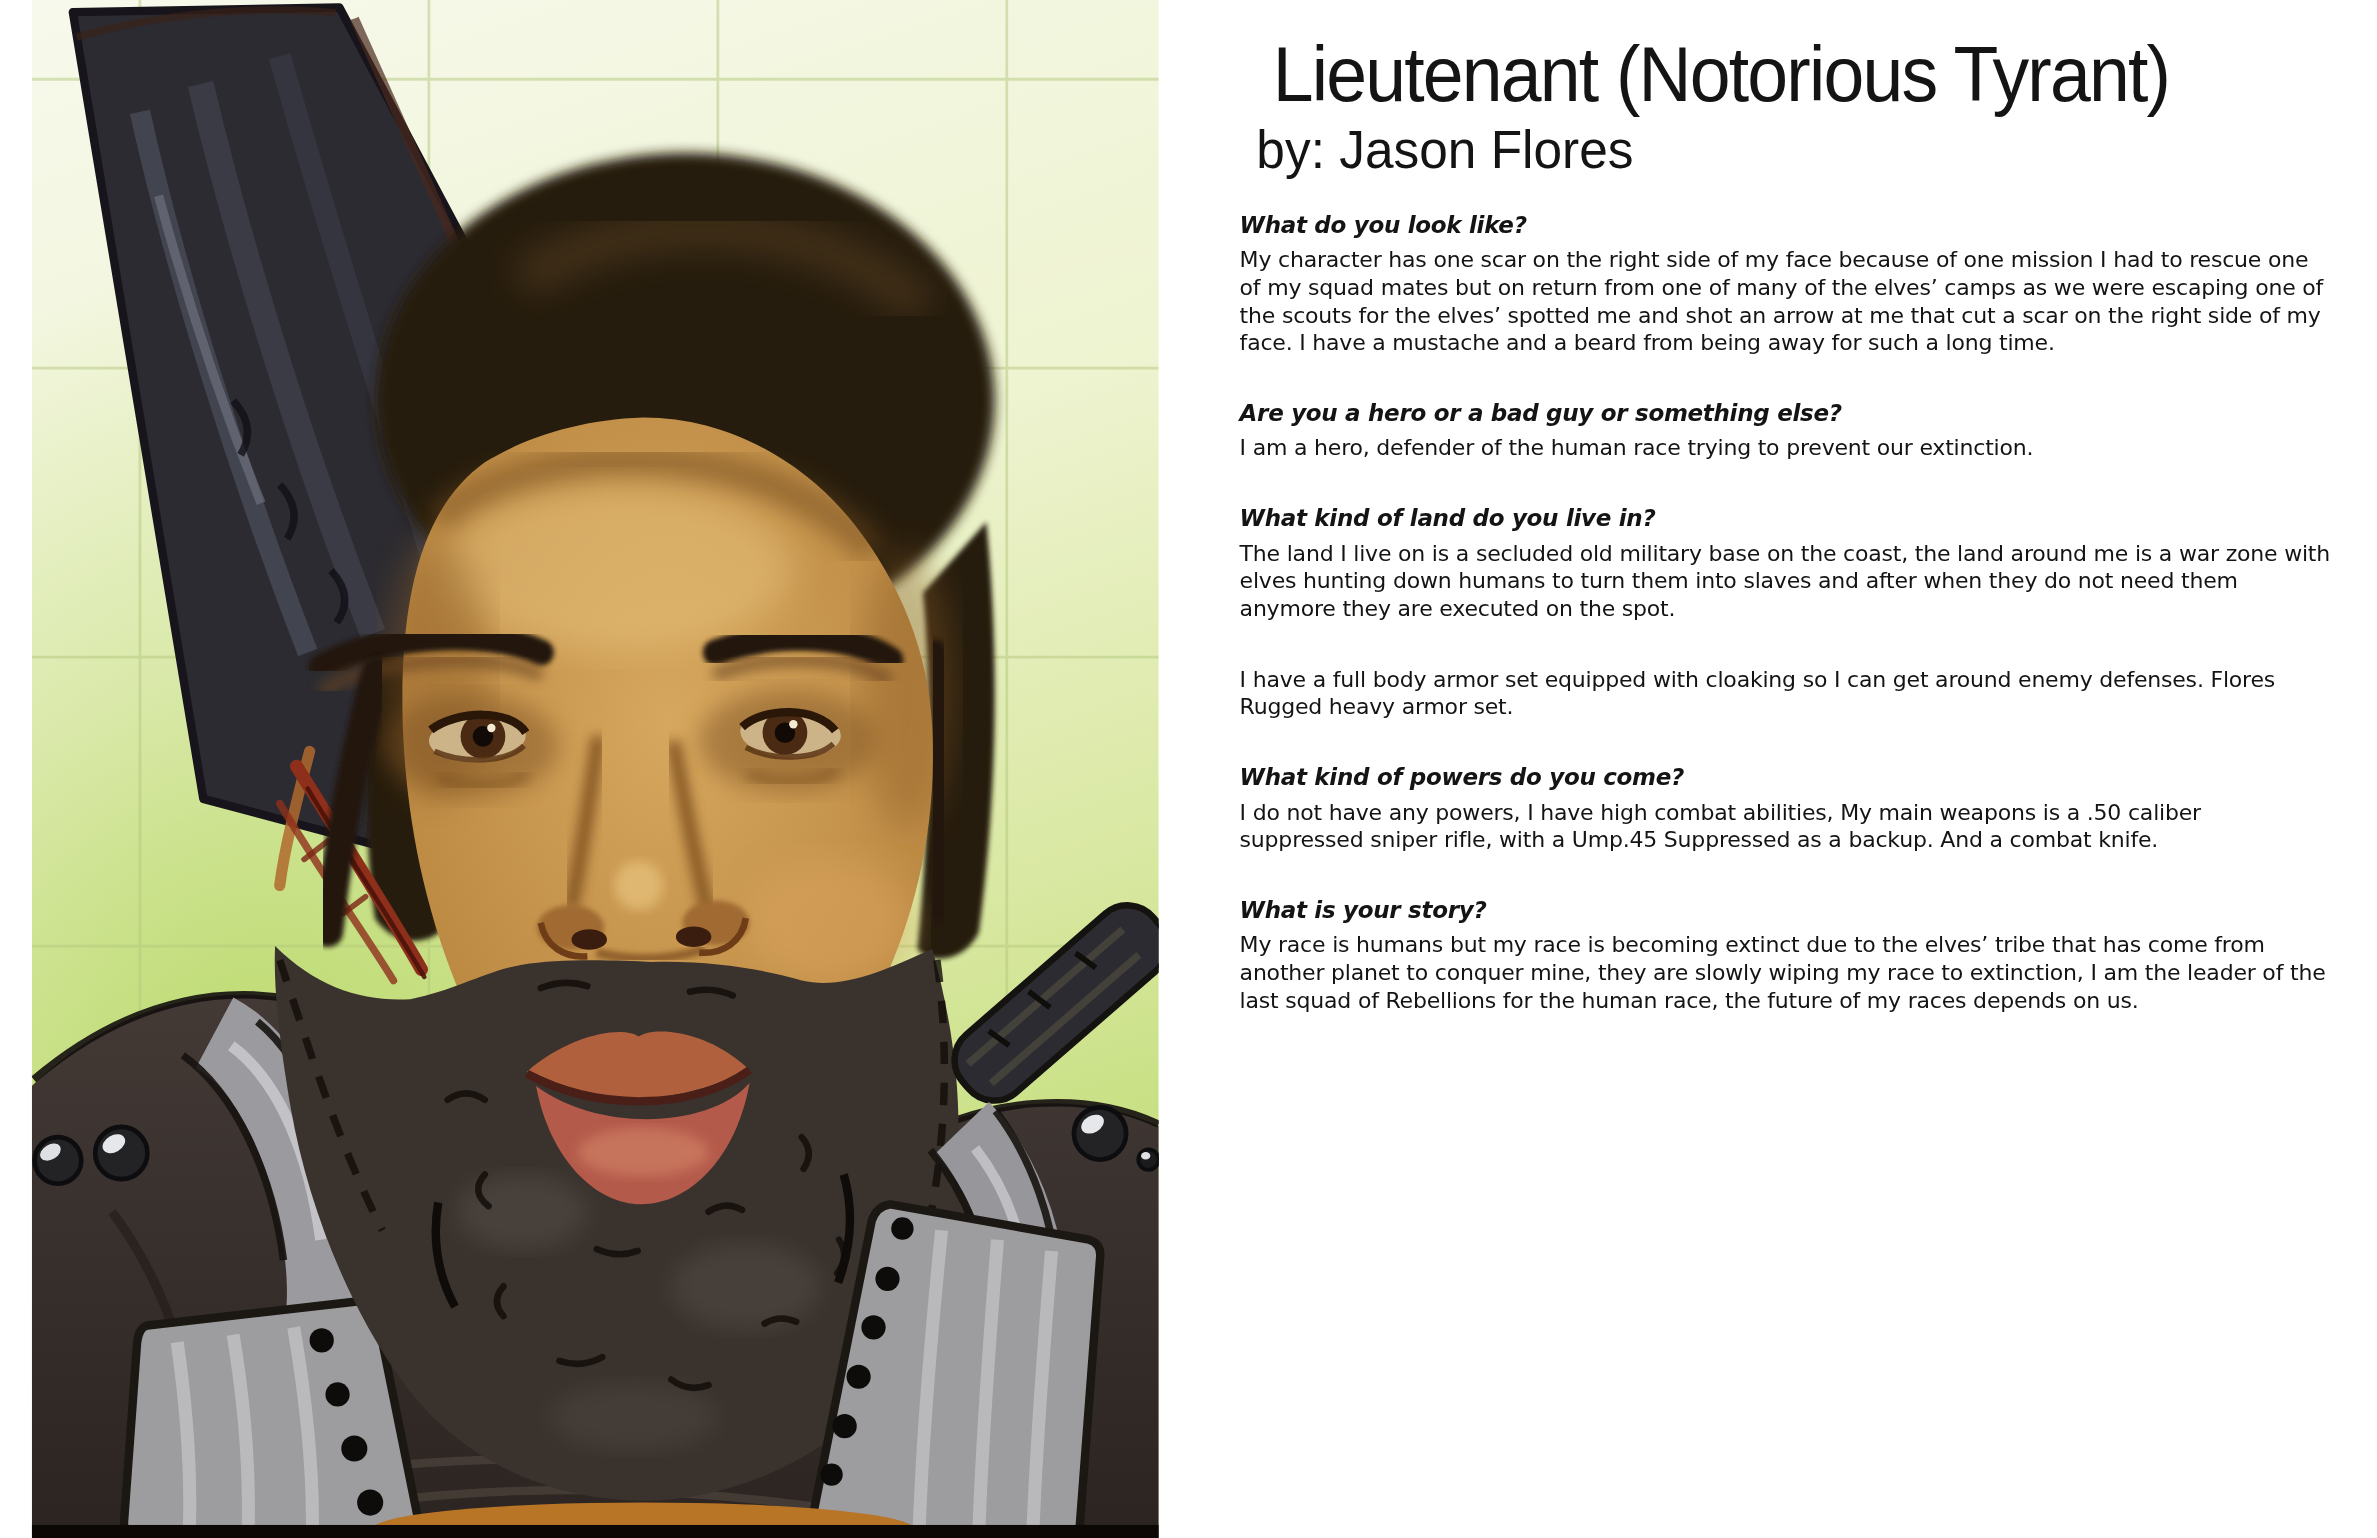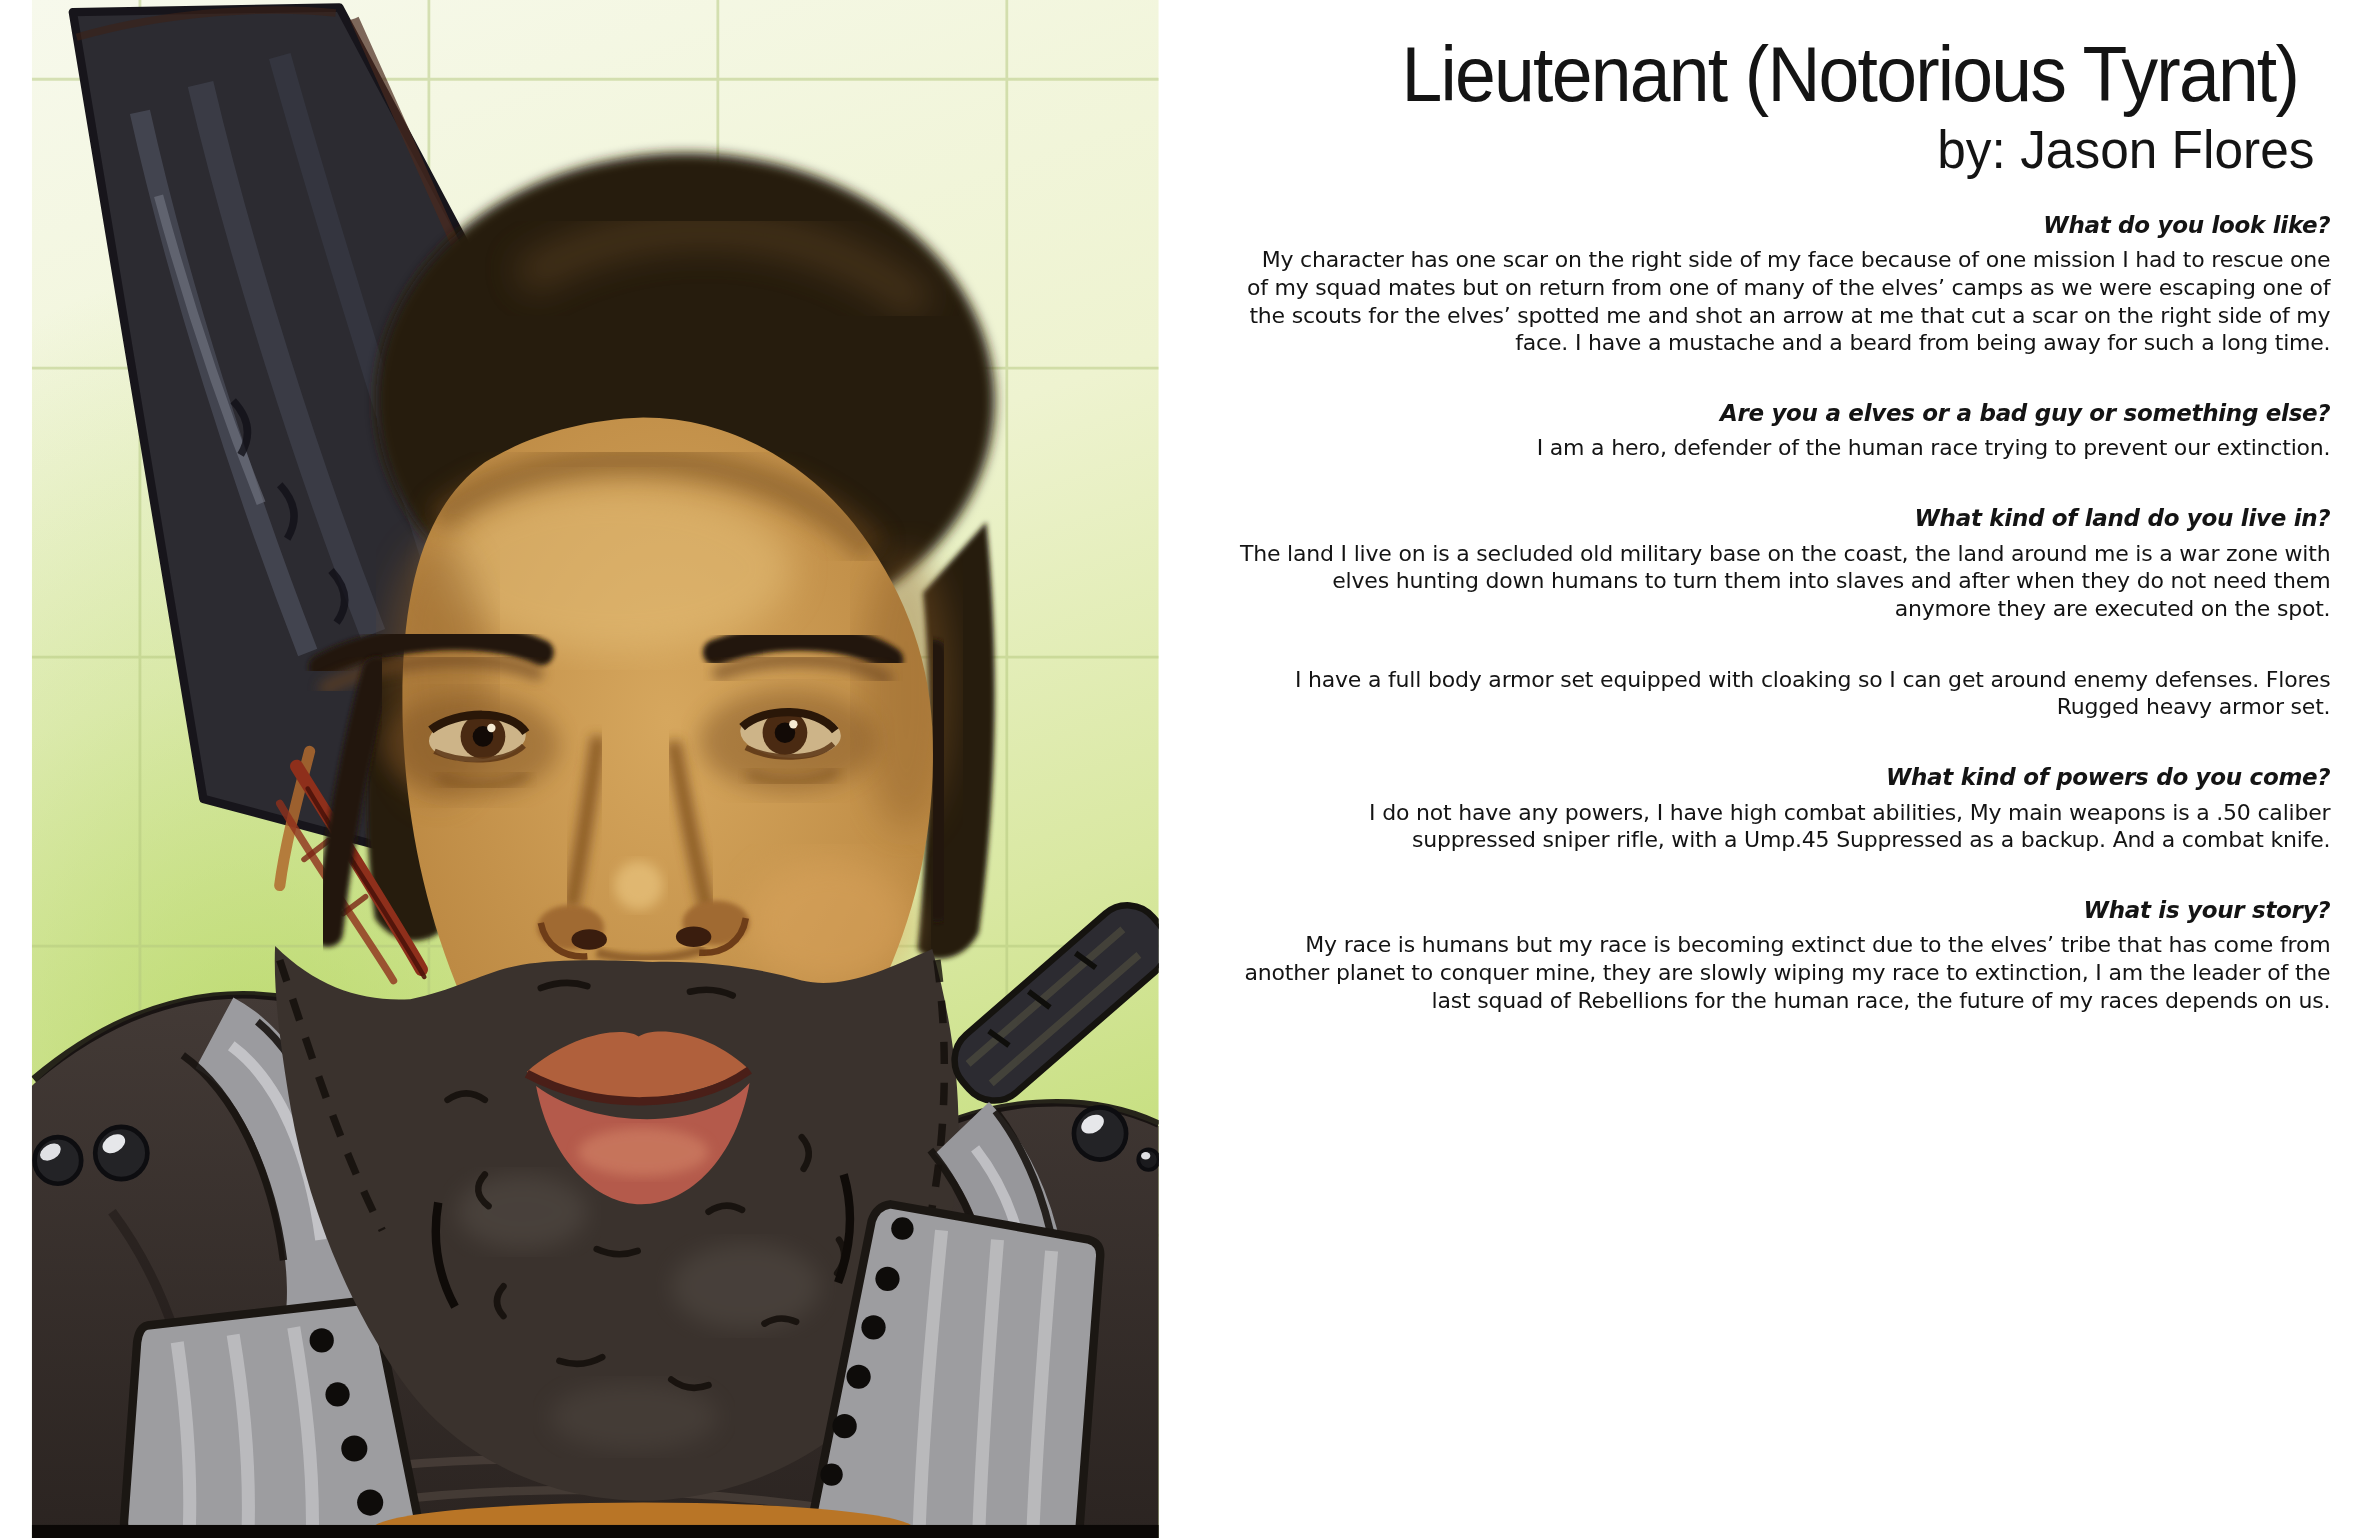--- a/index.html
+++ b/index.html
@@ -5,21 +5,21 @@
   html,body{margin:0;padding:0;}
   body{
     width:2377px;height:1538px;position:relative;overflow:hidden;
     background:var(--page-bg,#ffffff);
     font-family:"DejaVu Sans",sans-serif;color:var(--ink,#151515);
   }
   .portrait{position:absolute;left:0;top:0;width:1212px;height:1538px;}
   .portrait svg{display:block;}
   .textcol{
     position:absolute;left:1221px;top:0;width:1128px;height:1538px;
-    padding:34px 18.6px 0 18.6px;box-sizing:border-box;text-align:right;
+    padding:34px 18.6px 0 18.6px;box-sizing:border-box;text-align:left;
   }
   .title{
     font-family:"Liberation Sans",sans-serif;font-size:78px;line-height:1.04;
     letter-spacing:-1.9px;transform:scaleX(.94);transform-origin:50% 50%;white-space:nowrap;
   }
   .byline{
     font-family:"Liberation Sans",sans-serif;font-size:53px;margin-top:3.7px;
     transform:scaleX(.97);transform-origin:50% 50%;
   }
   .sections{margin-top:32px;}
@@ -277,21 +277,21 @@
 
 <div class="textcol">
   <div class="title">Lieutenant (Notorious Tyrant)</div>
   <div class="byline">by: Jason Flores</div>
   <div class="sections">
     <div class="qa">
       <div class="question">What do you look like?</div>
       <div class="answer">My character has one scar on the right side of my face because of one mission I had to rescue one of my squad mates but on return from one of many of the elves’ camps as we were escaping one of the scouts for the elves’ spotted me and shot an arrow at me that cut a scar on the right side of my face. I have a mustache and a beard from being away for such a long time.</div>
     </div>
     <div class="qa">
-      <div class="question">Are you a elves or a bad guy or something else?</div>
+      <div class="question">Are you a hero or a bad guy or something else?</div>
       <div class="answer">I am a hero, defender of the human race trying to prevent our extinction.</div>
     </div>
     <div class="qa">
       <div class="question">What kind of land do you live in?</div>
       <div class="answer">The land I live on is a secluded old military base on the coast, the land around me is a war zone with elves hunting down humans to turn them into slaves and after when they do not need them anymore they are executed on the spot.</div>
     </div>
     <div class="qa">
       <div class="answer">I have a full body armor set equipped with cloaking so I can get around enemy defenses. Flores Rugged heavy armor set.</div>
     </div>
     <div class="qa">

